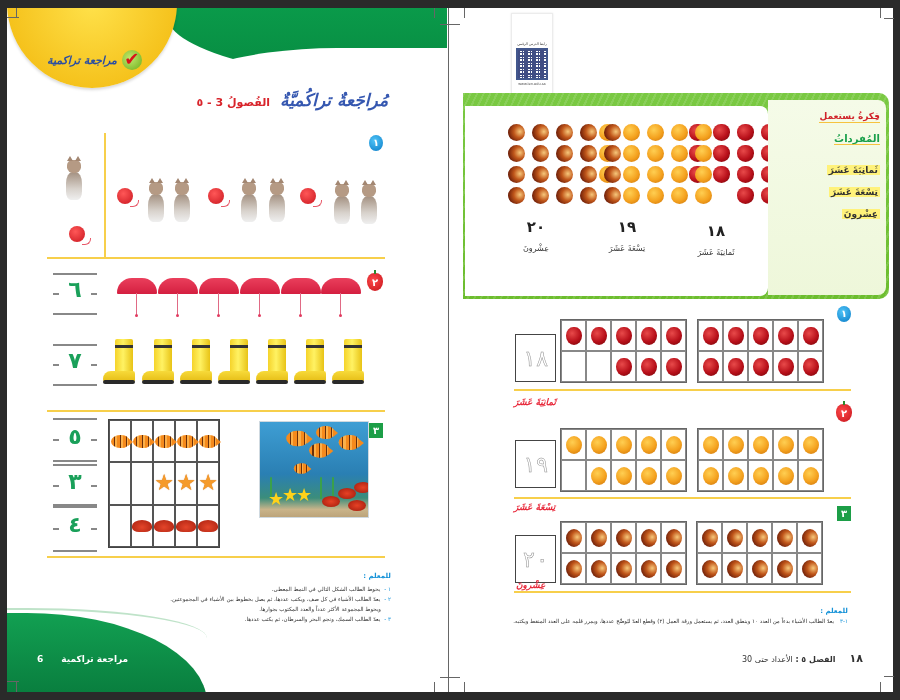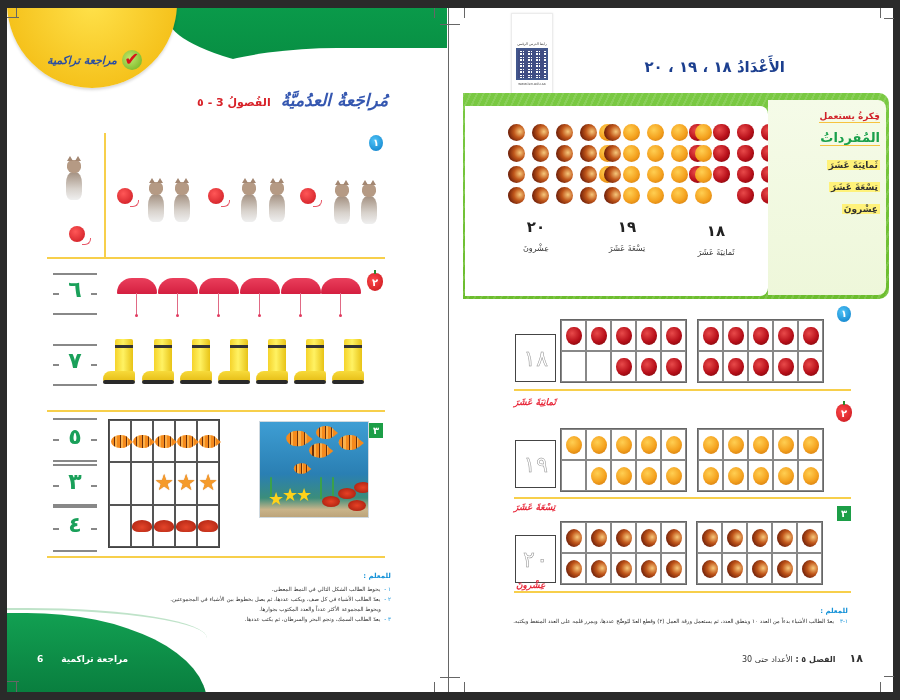--- a/index.html
+++ b/index.html
@@ -121,21 +121,21 @@
 
   .idea-band { position: absolute; left: 15px; top: 85px; width: 426px; height: 206px;
     background: linear-gradient(180deg, #7ac943 0%, #6cbd2e 100%); border-radius: 0 10px 10px 0; }
   .idea-band::before { content: ""; position: absolute; inset: 0; border-radius: 0 10px 10px 0;
     background: repeating-linear-gradient(115deg, rgba(255,255,255,0.12) 0 2px, transparent 2px 6px); }
   .idea-white { position: absolute; left: 17px; top: 98px; width: 303px; height: 190px; background: #fff; border-radius: 0 8px 8px 0; }
   .idea-panel { position: absolute; left: 320px; top: 92px; width: 118px; height: 195px;
     background: linear-gradient(180deg, #f5fbe8, #eef7da); border-radius: 0 8px 8px 0; direction: rtl; padding: 4px 6px; }
   .idea-panel .h { color: #d0232a; font-weight: bold; font-size: 9px; border-bottom: 1.5px solid #f6c33f; display: inline-block; padding-bottom: 1px; margin-bottom: 4px; }
   .idea-panel .p { font-size: 7.5px; line-height: 12px; color: #333; margin-bottom: 6px; }
-  .idea-panel .h2 { color: #19a04b; font-weight: bold; font-size: 13px; border-bottom: 1.5px solid #f6c33f; display: inline-block; margin-bottom: 7px; }
+  .idea-panel .h2 { color: #19a04b; font-weight: bold; font-size: 10px; border-bottom: 1.5px solid #f6c33f; display: inline-block; margin-bottom: 13px; }
   .idea-panel .vocab { display: block; margin-bottom: 3px; }
   .idea-panel .vocab span { background: #fff27a; font-size: 9px; font-weight: bold; color: #333; padding: 0 2px; }
 
   .fruit { display: inline-block; border-radius: 50%; }
   .f-apple { background: radial-gradient(circle at 38% 35%, #e84a4a 0%, #b8101a 55%, #6e0508 100%); border-radius: 48% 48% 52% 52%; }
   .f-orange { background: radial-gradient(circle at 40% 35%, #ffcf52 0%, #f4a11e 55%, #c8710a 100%); }
   .f-peach { background: radial-gradient(circle at 70% 45%, #f7c77a 0%, #c0561a 40%, #6a1c08 80%, #3c0d04 100%); }
 
   .fruit-group { position: absolute; display: grid; grid-template-columns: repeat(5, 18px); gap: 4px 6px; direction: rtl; }
   .fruit-group .fruit { width: 17px; height: 17px; }
@@ -162,21 +162,21 @@
 <div class="page page-left">
   <div class="banner-green"></div>
   <div class="banner-white-curve"></div>
   <div class="banner-yellow"></div>
   <div class="badge-review">
     <span class="check">✔</span>
     <span class="txt">مراجعة تراكمية</span>
   </div>
 
   <div class="lp-title">
-    <span class="main">مُراجَعةٌ العدُميَّةٌ</span>
+    <span class="main">مُراجَعةٌ تراكُميَّةٌ</span>
     <span class="sub">الفُصولُ 3 - ٥</span>
   </div>
 
   <div class="num-circle" style="left:362px; top:127px;">١</div>
   <div class="vline" style="left:97px; top:125px; height:125px;"></div>
   <div class="hline" style="left:40px; top:249px; width:338px;"></div>
 
   <div class="cat" style="left:58px; top:150px;">
       <div class="body"></div>
       <div class="head"></div>
@@ -412,21 +412,20 @@
 </div>
 
 <div class="page page-right">
   <div class="qr-box">
     <div class="cap">رابط الدرس الرقمي</div>
     <div class="code"></div>
     <div class="url">www.ien.edu.sa</div>
   </div>
 
   <div class="lesson-badge">٥–٥</div>
-  <div class="lesson-title">الأَعْدَادُ ١٨ ، ١٩ ، ٢٠</div>
 
   <div class="idea-band"></div>
   <div class="idea-white"></div>
 
   <div class="fruit-group" style="left:240px; top:116px;">
     <span class="fruit f-apple"></span>
       <span class="fruit f-apple"></span>
       <span class="fruit f-apple"></span>
       <span class="fruit f-apple"></span>
       <span class="fruit f-apple"></span>

